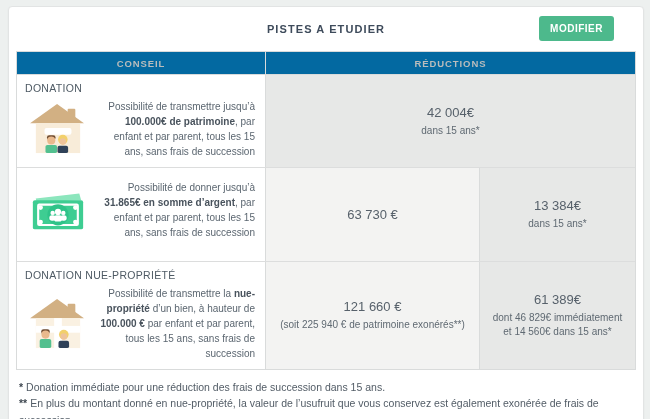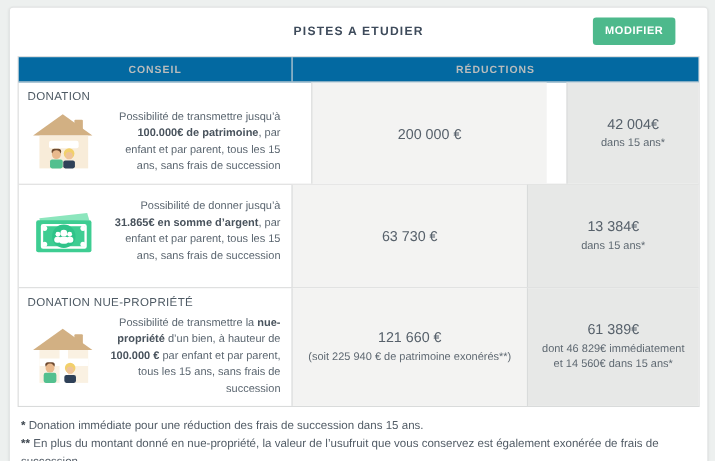--- a/index.html
+++ b/index.html
@@ -34,21 +34,21 @@
   .thead { display:flex; height:23px; background:#0369a1; border-bottom:1px solid #d9dbdb; }
   .th {
     display:flex; align-items:center; justify-content:center;
     font-size:9.5px; font-weight:bold; color:#b9bcbc; letter-spacing:0.9px;
   }
   .th.c1 { width:248px; }
   .th.c2 { width:214px; border-left:1px solid #d9dbdb; }
   .th.c3 { flex:1; border-left:1px solid #d9dbdb; }
   .trow { display:flex; }
   .trow + .trow { border-top:1px solid #dcdddd; }
-  .trow.r1 { min-height:92px;gap:18px; }
+  .trow.r1 { min-height:92px; }
   .trow.r2 { min-height:94px; }
   .trow.r3 { min-height:104px; }
   .cell-conseil { width:248px; padding:7px 10px 8px 8px; }
   .row-label { font-size:10.5px; color:#4e5a64; letter-spacing:0.3px; }
   .row-content { display:flex; align-items:center; margin-top:5px; }
   .icon-wrap { width:66px; flex:none; display:flex; justify-content:center; align-items:center; }
   .desc {
     flex:1; text-align:right; font-size:10px; color:#5b6670;
     line-height:1.5; padding-left:4px;
   }
@@ -95,23 +95,20 @@
               <rect x="18.5" y="33.5" width="9" height="5" rx="2.5" fill="#6e4a2f"></rect>
               <circle cx="23" cy="39" r="4.2" fill="#e9b98d"></circle>
               <rect x="17" y="43.5" width="12" height="8.5" rx="2" fill="#53c08f"></rect>
               <circle cx="35" cy="38" r="5" fill="#f2d06b"></circle>
               <circle cx="35" cy="40" r="3.4" fill="#eec39a"></circle>
               <rect x="29.5" y="44.5" width="11" height="7.5" rx="2" fill="#2f4158"></rect>
             </svg>
           </div>
           <div class="desc"><span>Possibilité de transmettre jusqu’à </span><b>100.000€ de patrimoine</b><span>, par enfant et par parent, tous les 15 ans, sans frais de succession</span></div>
         </div>
-      </div>
-      <div class="cell-montant">
-        <div class="amount">200 000 €</div>
       </div>
       <div class="cell-reduction">
         <div class="amount">42 004€</div>
         <div class="amount-sub">dans 15 ans*</div>
       </div>
     </div>
 
     <div class="trow r2">
       <div class="cell-conseil">
         <div class="row-content">

